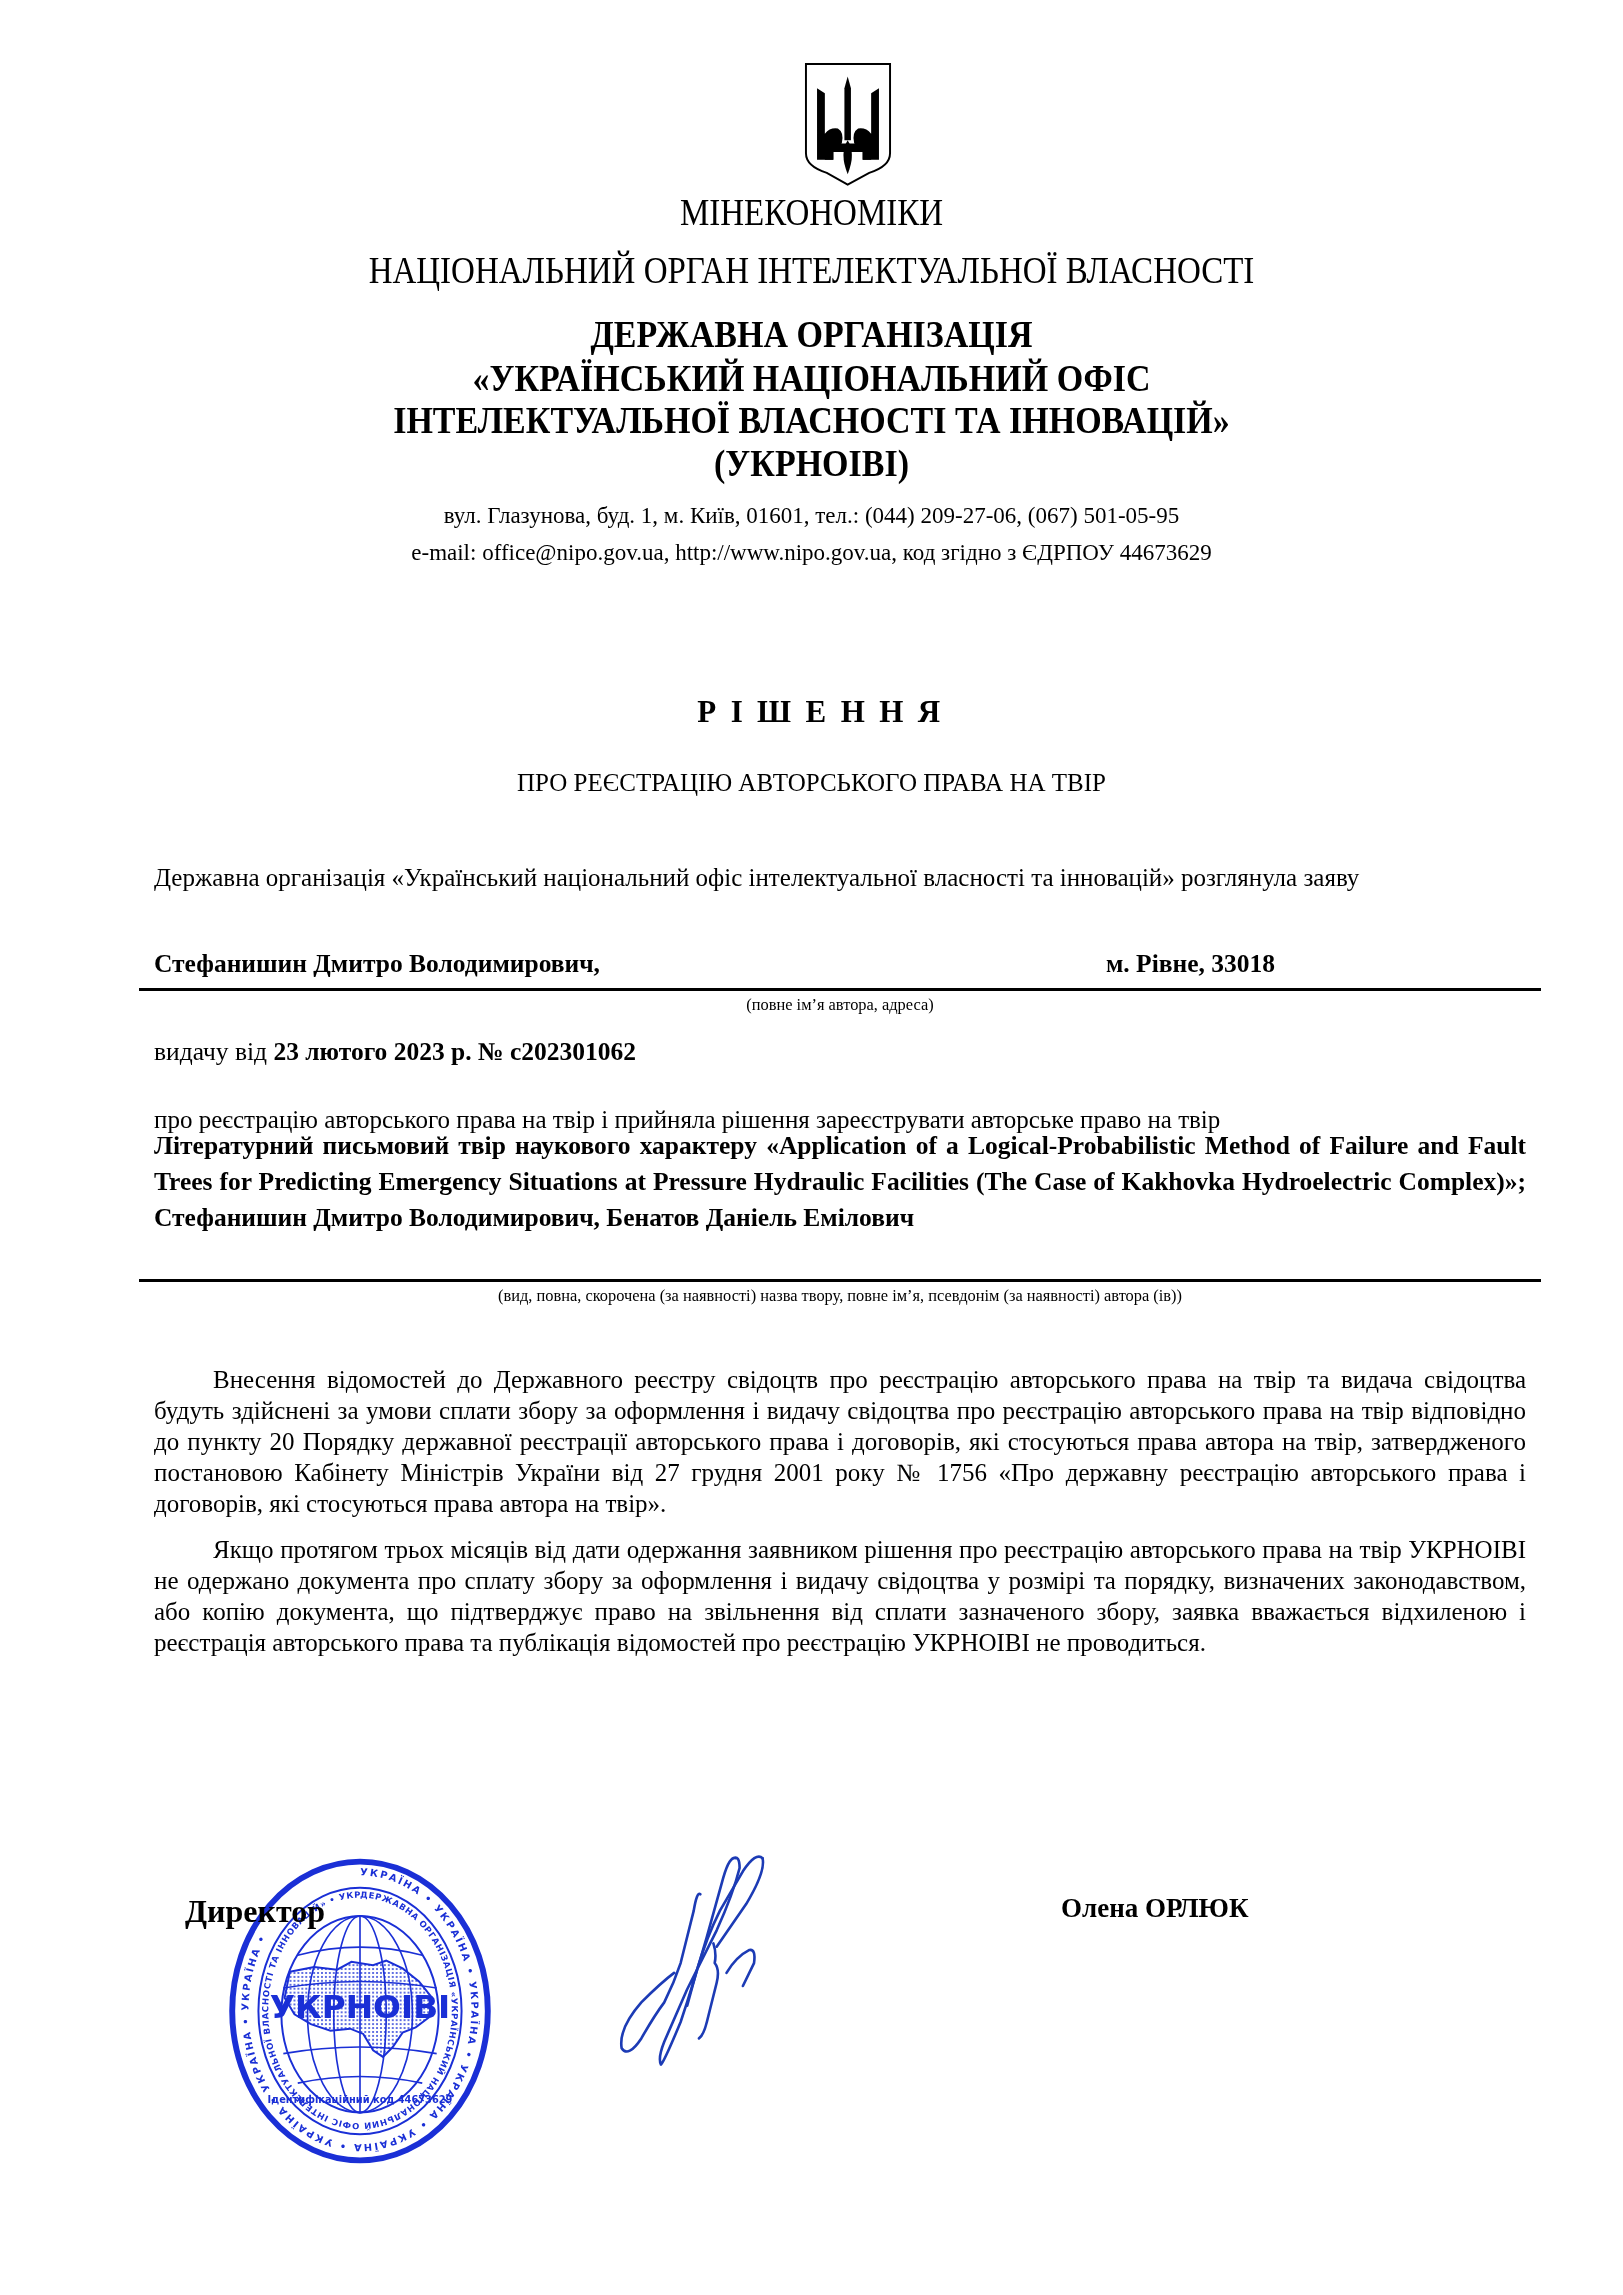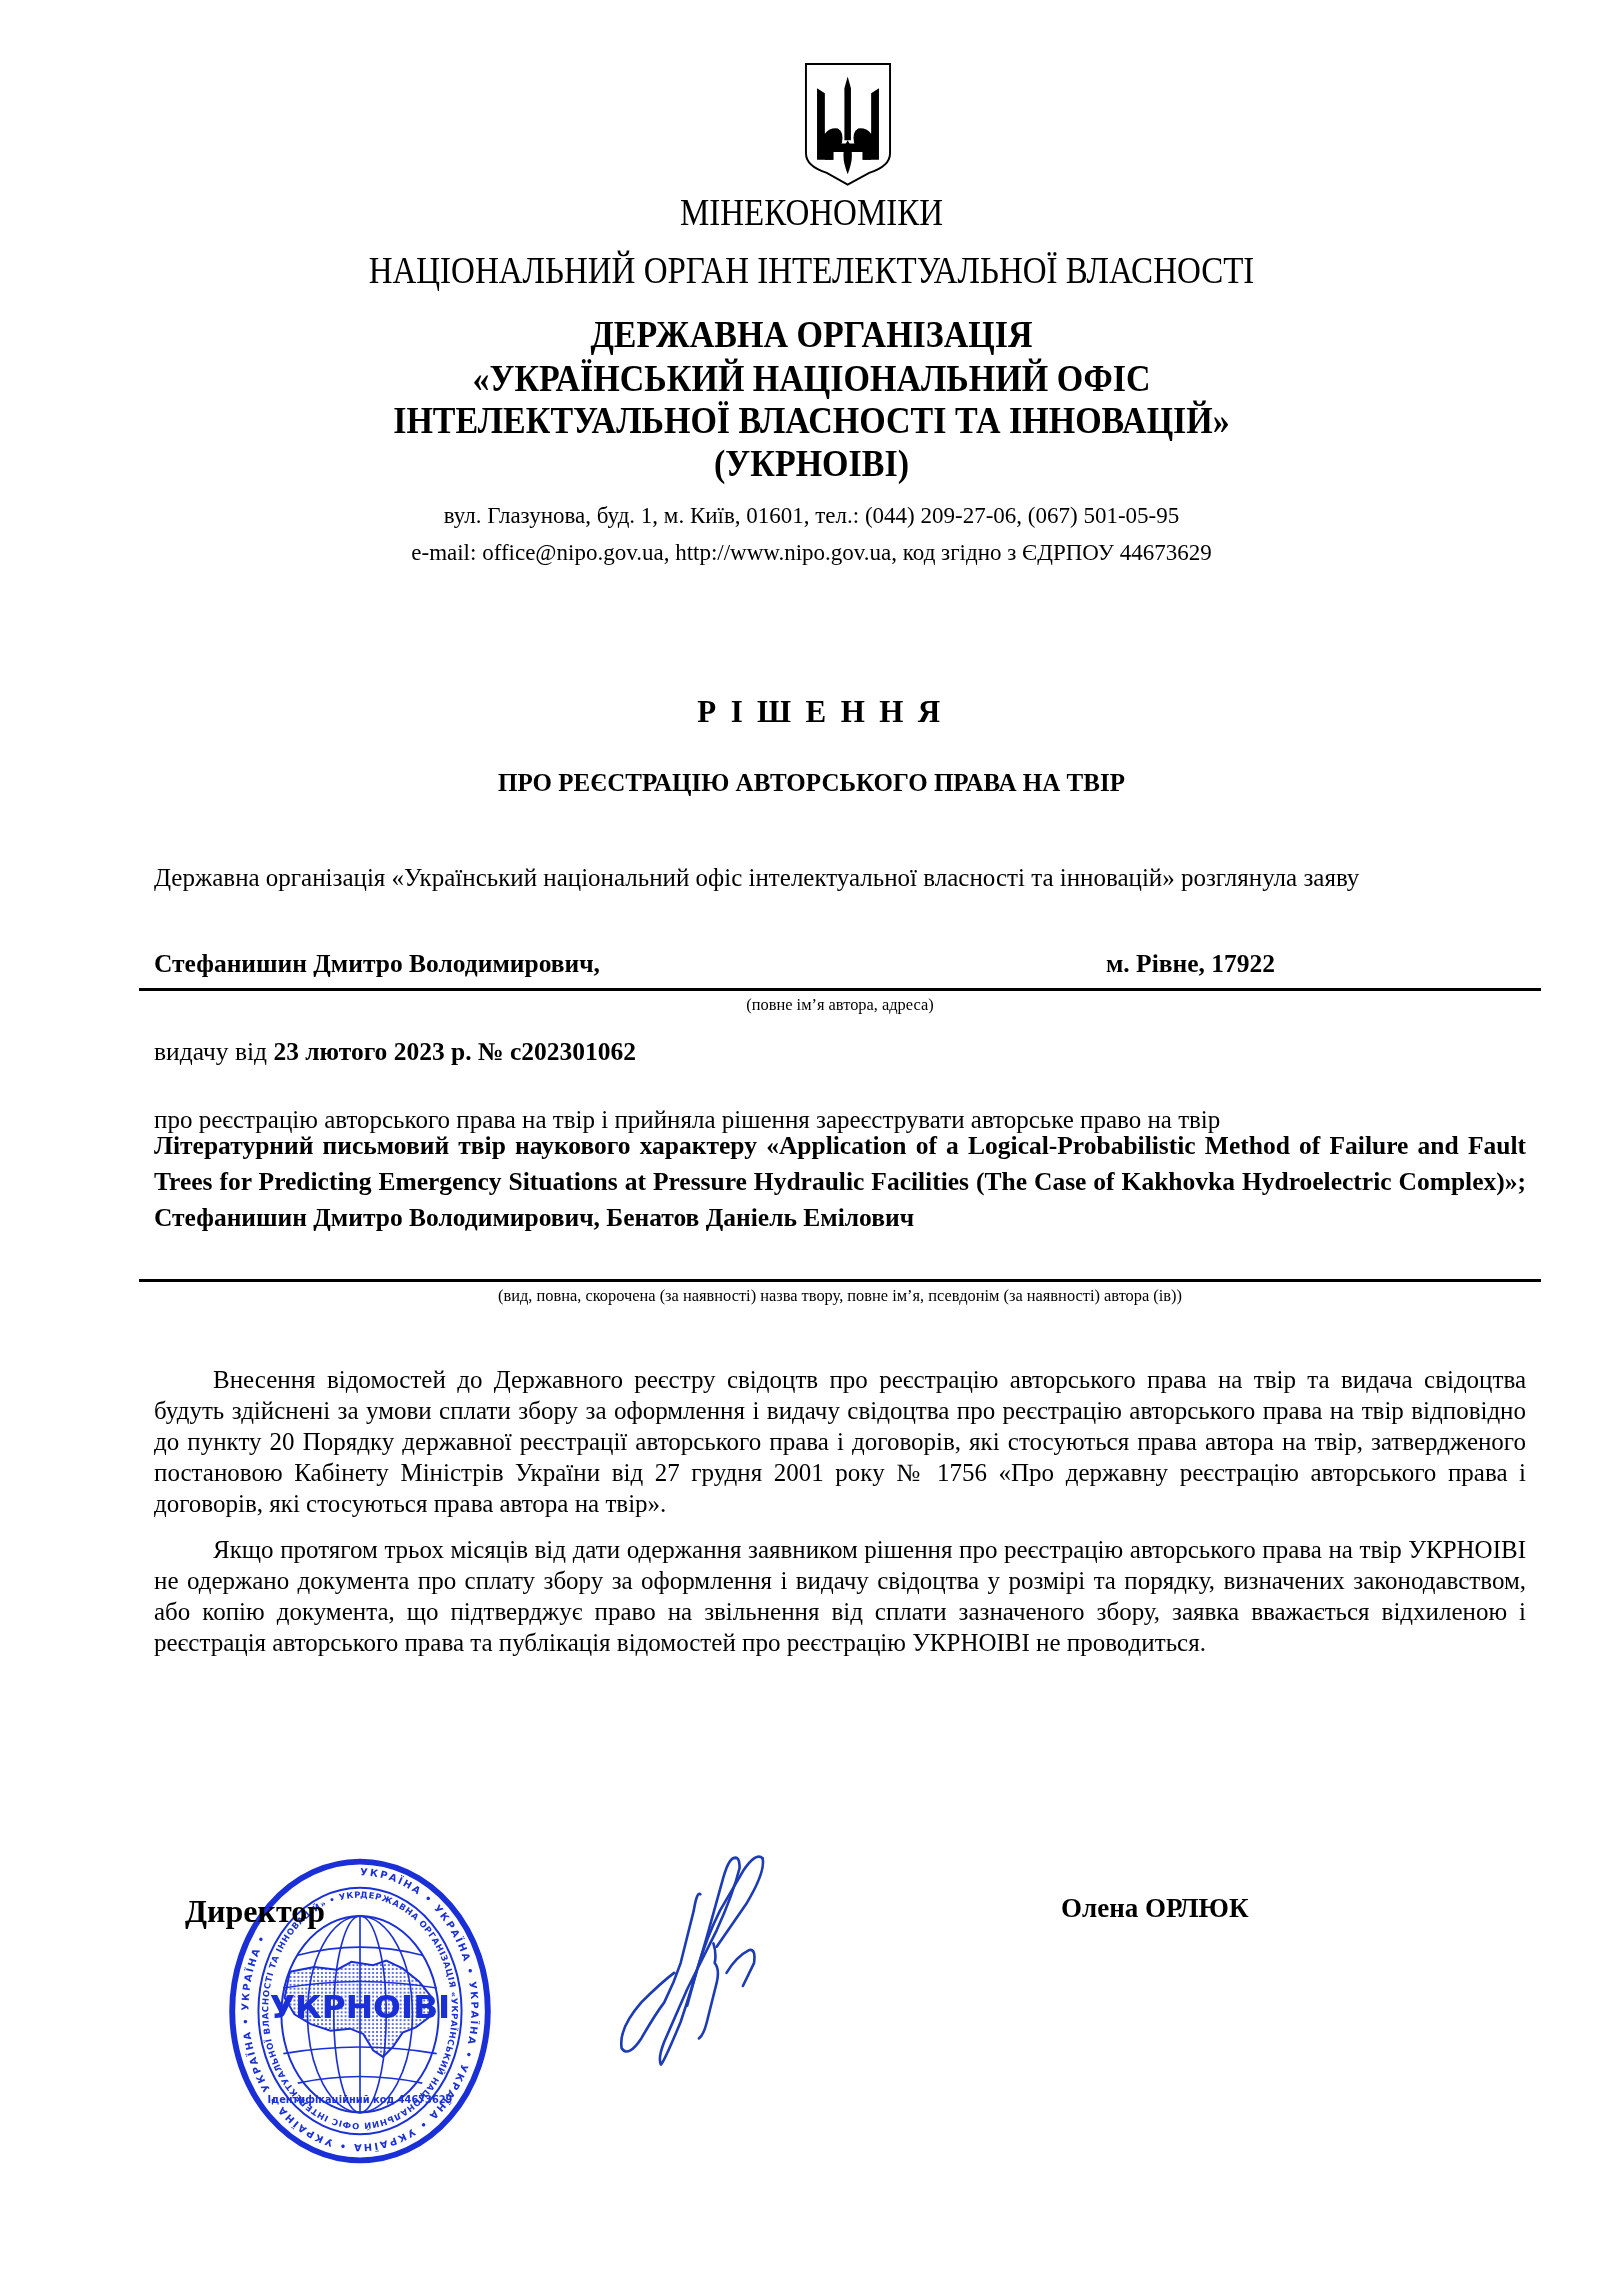--- a/index.html
+++ b/index.html
@@ -4,21 +4,21 @@
 <style>
   html, body { margin:0; padding:0; background:#ffffff; }
   body { width:1623px; height:2295px; position:relative; overflow:hidden;
          font-family:"Liberation Serif", "DejaVu Serif", serif; color:#000; }
   .abs { position:absolute; }
   .center { left:0; width:1623px; text-align:center; }
   .hdr-light { font-size:33px; line-height:39px; letter-spacing:0px; }
   .hdr-bold { font-weight:bold; font-size:34px; line-height:43px; }
   .addr { font-size:23px; line-height:30px; }
   .title { font-weight:bold; font-size:31px; letter-spacing:14.4px; }
-  .subtitle { font-weight:bold; font-size:25px;text-align:center; }
+  .subtitle { font-weight:normal; font-size:25px;text-align:center; }
   .body { font-size:25px; line-height:31px; text-align:justify; }
   .bold { font-weight:bold; }
   .rule { position:absolute; height:2.6px; background:#000; }
   .hint { font-size:16.4px; text-align:center; }
   .para { position:absolute; left:154px; width:1372px; font-size:25px; line-height:31px;
           text-align:justify; text-indent:59px; }
 </style>
 </head>
 <body>
 
@@ -44,21 +44,21 @@
 
 <div class="abs center addr" style="top:501px;">вул. Глазунова, буд. 1, м. Київ,  01601,  тел.: (044) 209-27-06, (067) 501-05-95</div>
 <div class="abs center addr" style="top:518px;margin-top:20px;">e-mail: office@nipo.gov.ua, http://www.nipo.gov.ua, код згідно з ЄДРПОУ 44673629</div>
 
 <div class="abs center title" style="top:694px; padding-left:14.4px;">РІШЕННЯ</div>
 <div class="abs center subtitle" style="top:769px;">ПРО РЕЄСТРАЦІЮ АВТОРСЬКОГО ПРАВА НА ТВІР</div>
 
 <div class="abs body" style="left:154px; top:861px; width:1372px; line-height:34px;">Державна організація «Український національний офіс інтелектуальної власності та інновацій» розглянула заяву</div>
 
 <div class="abs bold" style="left:154px; top:949px; font-size:25.5px;">Стефанишин Дмитро Володимирович,</div>
-<div class="abs bold" style="left:1106px; top:949px; font-size:25.5px;">м. Рівне, 17922</div>
+<div class="abs bold" style="left:1106px; top:949px; font-size:25.5px;">м. Рівне, 33018</div>
 <div class="rule" style="left:139px; top:988px; width:1402px;"></div>
 <div class="abs hint" style="left:139px; width:1402px; top:995px;">(повне ім’я автора, адреса)</div>
 
 <div class="abs" style="left:154px; top:1037px; font-size:25.5px;">
   <span>видачу від </span><span class="bold">23 лютого 2023 р.</span><span class="bold"> № </span><span class="bold">с202301062</span>
 </div>
 
 <div class="abs" style="left:154px; top:1086px; font-size:25px; width:1381px; white-space:nowrap;margin-top:20px;">про реєстрацію авторського права на твір і прийняла рішення зареєструвати авторське право на твір</div>
 
 <div class="abs body bold" style="left:154px; top:1128px; width:1372px; line-height:36px; font-size:25.5px;">Літературний письмовий твір наукового характеру «Application of a Logical-Probabilistic Method of Failure and Fault Trees for Predicting Emergency Situations at Pressure Hydraulic Facilities (The Case of Kakhovka Hydroelectric Complex)»; Стефанишин Дмитро Володимирович, Бенатов Даніель Емілович</div>

